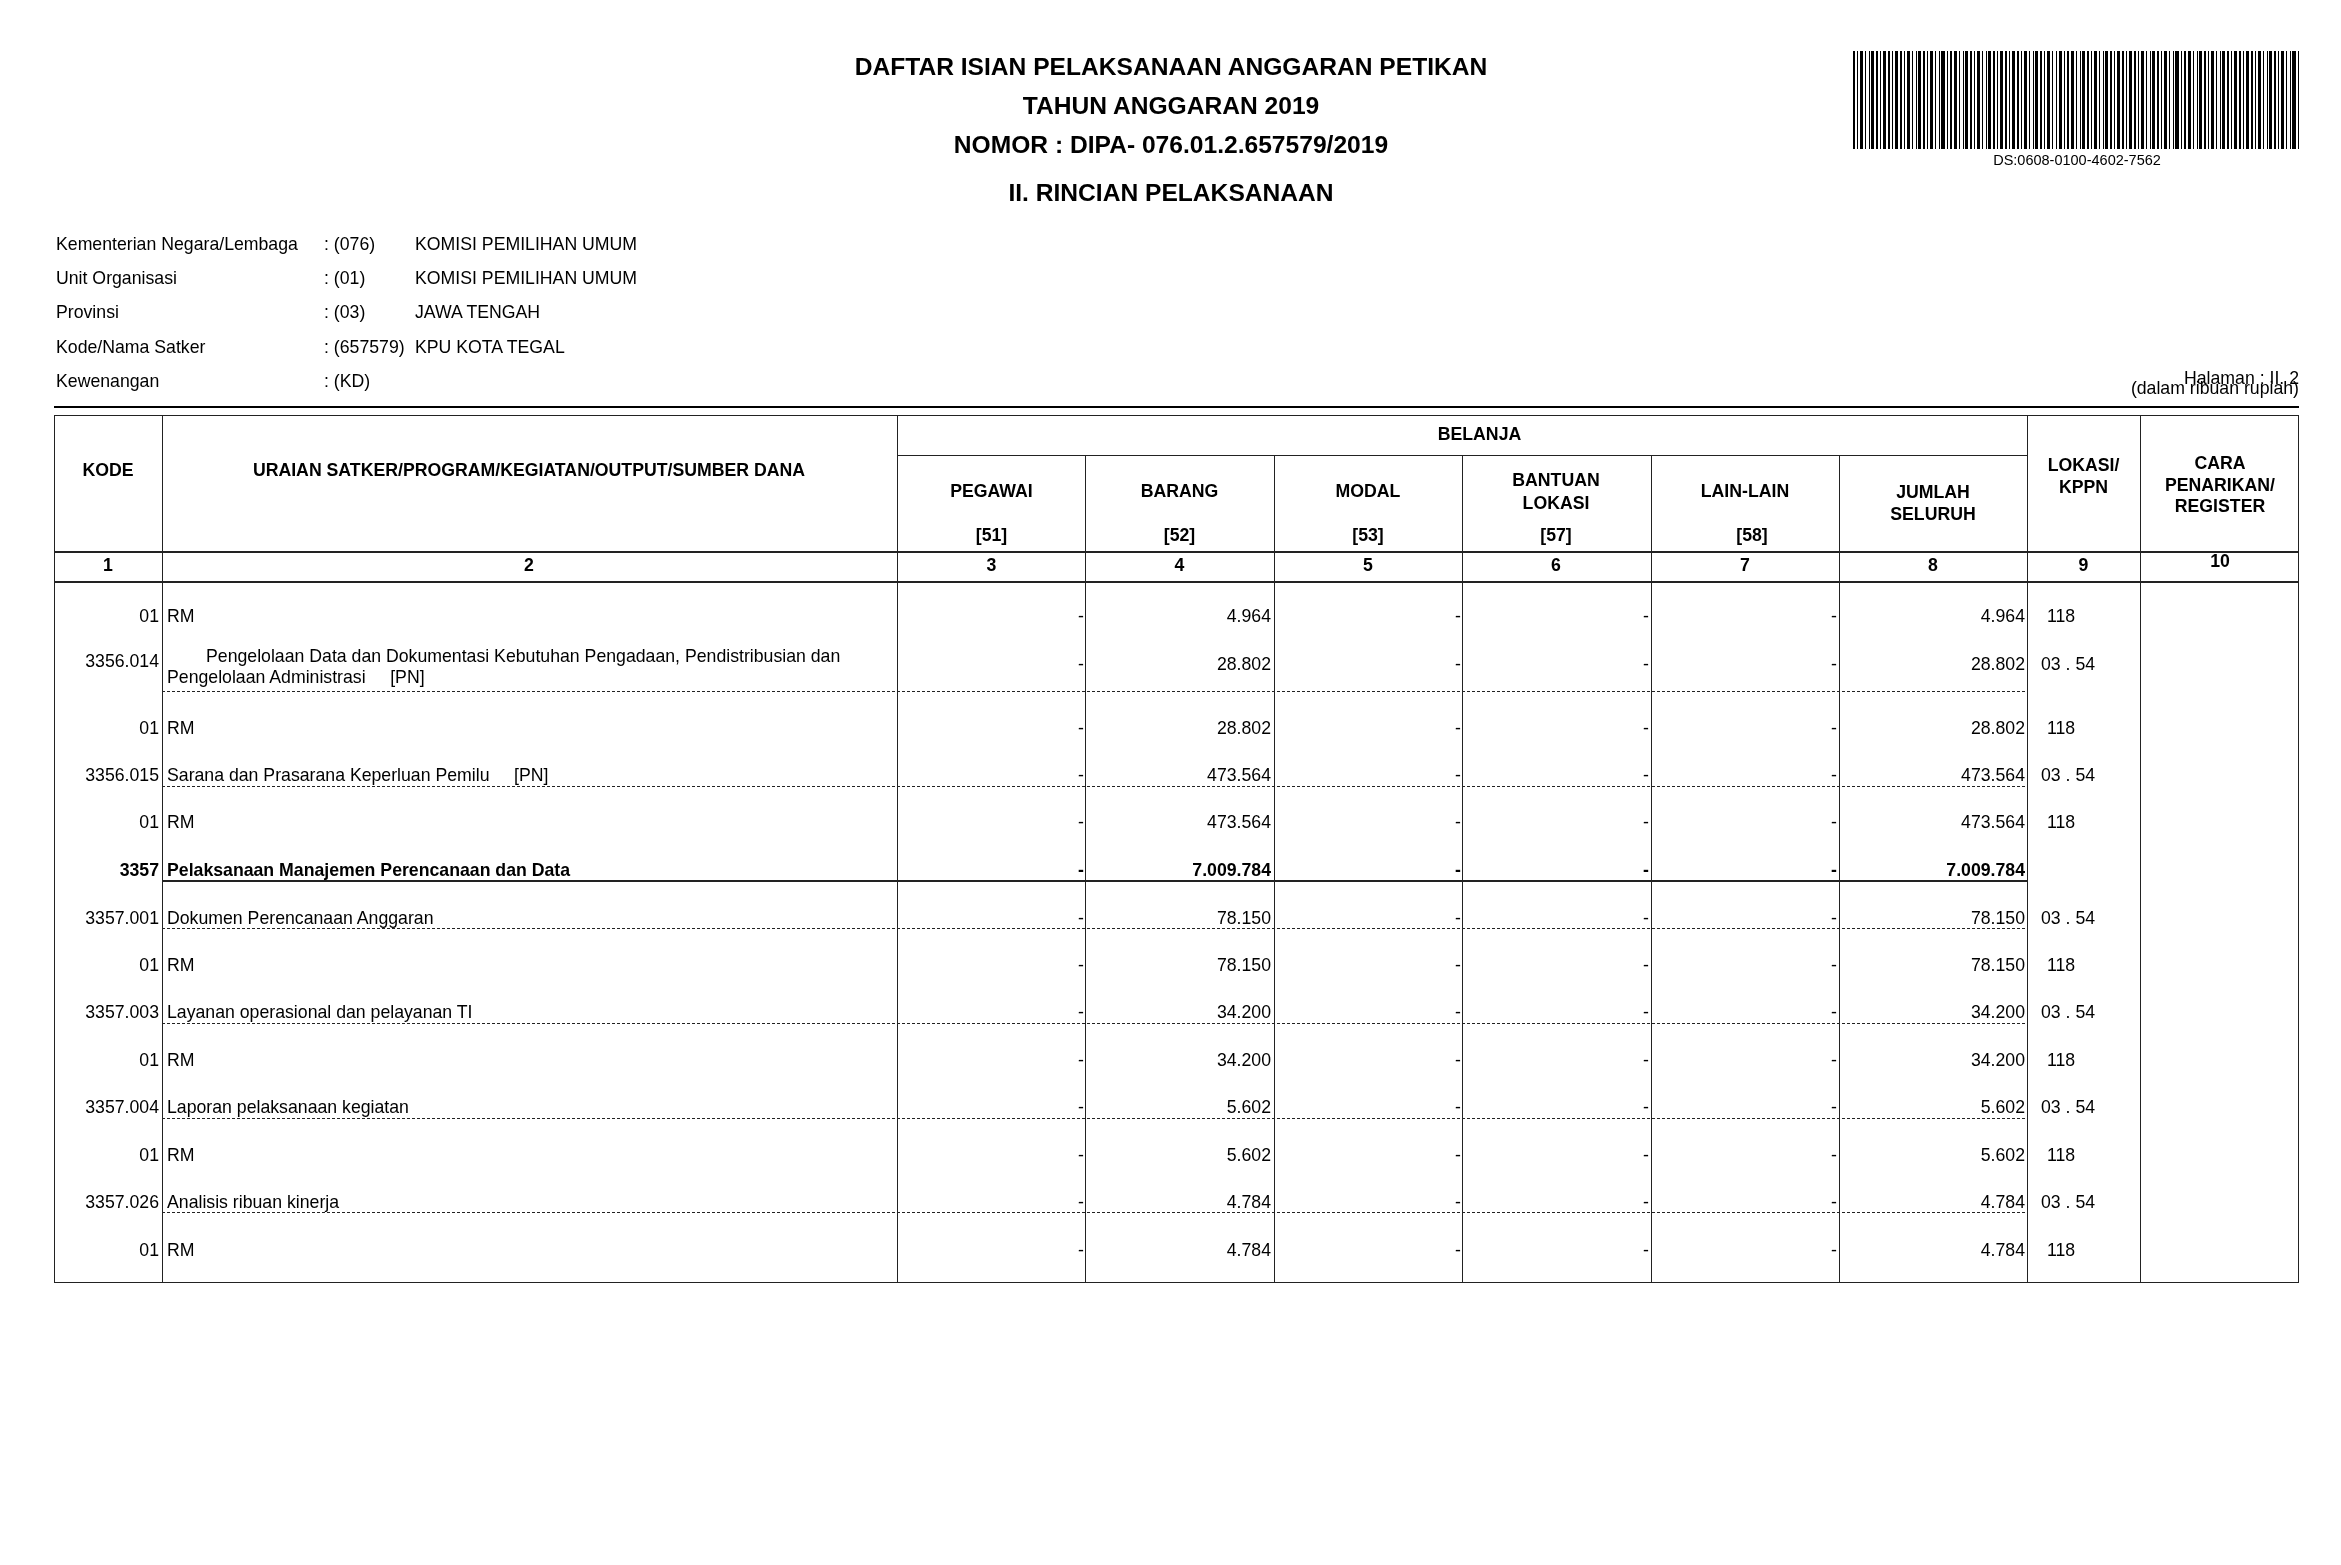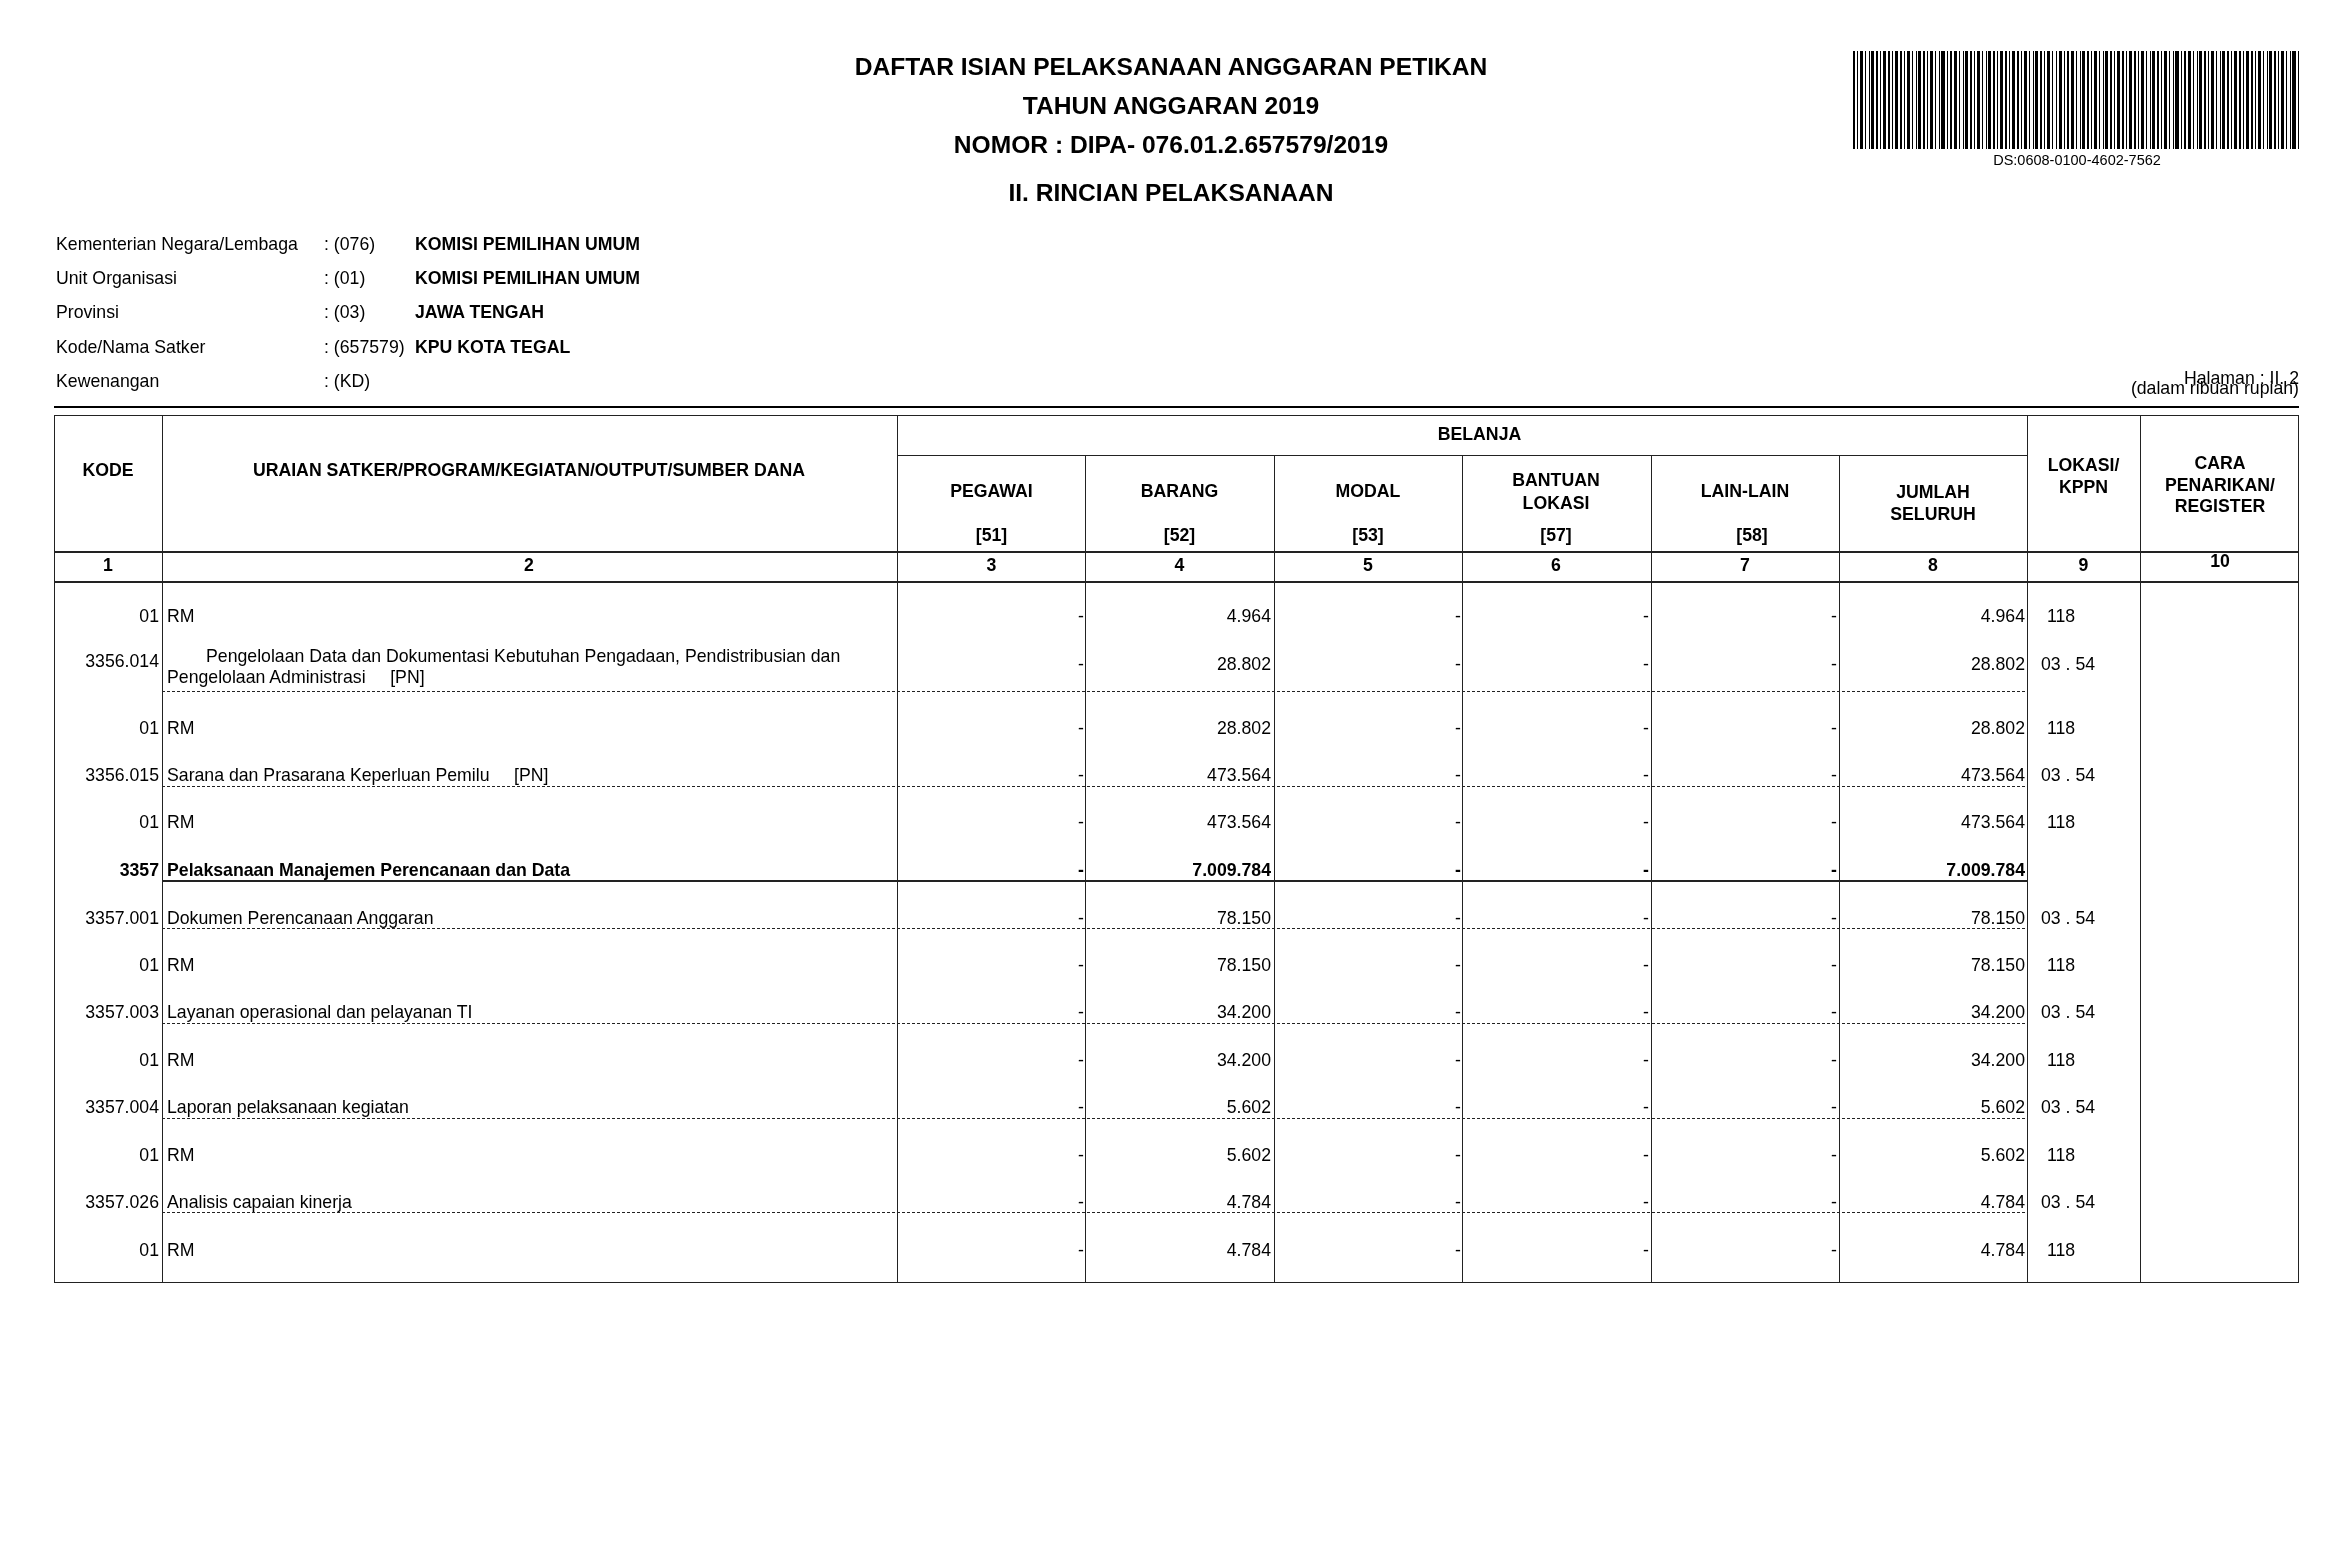--- a/index.html
+++ b/index.html
@@ -18,21 +18,21 @@
       #000 3.8px, #000 5px, #fff 5px, #fff 7px,
       #000 7px, #000 10px, #fff 10px, #fff 12px,
       #000 12px, #000 13.3px, #fff 13.3px, #fff 16px,
       #000 16px, #000 17px, #fff 17px, #fff 18.3px,
       #000 18.3px, #000 21.5px, #fff 21.5px, #fff 23.4px);
   }
   .barcode-text { position: absolute; left: 1853px; top: 152px; width: 448px; text-align: center; font-size: 14.5px; }
   .meta-row { position: absolute; left: 56px; font-size: 17.7px; height: 25px; }
   .meta-label { position: absolute; left: 0; width: 265px; white-space: nowrap; }
   .meta-code { position: absolute; left: 268px; white-space: nowrap; }
-  .meta-value { position: absolute; left: 359px; white-space: nowrap; font-weight: bold; }
+  .meta-value { position: absolute; left: 359px; white-space: nowrap; }
   .right-info { position: absolute; right: 43px; font-size: 17.7px; text-align: right; white-space: nowrap; }
   .rule-top { position: absolute; left: 54px; width: 2245px; top: 406px; border-top: 2.5px solid #000; }
 
   
   .tbl { position: absolute; left: 54px; top: 415px; width: 2245px; height: 868px; border: 1.9px solid #222; box-sizing: border-box; }
   .vline { position: absolute; border-left: 1.3px solid #222; }
   .hline { position: absolute; border-top: 1.9px solid #222; }
   .hdr { position: absolute; font-weight: bold; font-size: 17.7px; text-align: center; line-height: 21.5px; }
   .num { position: absolute; font-weight: bold; font-size: 17.7px; text-align: center; }
   .cell { position: absolute; font-size: 17.7px; white-space: nowrap; line-height: 19px; }
@@ -278,21 +278,21 @@
   <div class="cell r" style="left:1089px; width:182px; top:1146px;">5.602</div>
   <div class="cell r" style="left:1277px; width:184px; top:1146px;">-</div>
   <div class="cell r" style="left:1465px; width:184px; top:1146px;">-</div>
   <div class="cell r" style="left:1653px; width:184px; top:1146px;">-</div>
   <div class="cell r" style="left:1841px; width:184px; top:1146px;">5.602</div>
   <div class="cell" style="left:2047px; top:1146px;">118</div>
 </div>
 
 <div>
   <div class="cell r" style="left:57px; width:102px; top:1193px;">3357.026</div>
-  <div class="cell" style="left:167px; top:1193px;">Analisis capaian kinerja</div>
+  <div class="cell" style="left:167px; top:1193px;">Analisis ribuan kinerja</div>
   <div class="cell r" style="left:900px; width:184px; top:1193px;">-</div>
   <div class="cell r" style="left:1089px; width:182px; top:1193px;">4.784</div>
   <div class="cell r" style="left:1277px; width:184px; top:1193px;">-</div>
   <div class="cell r" style="left:1465px; width:184px; top:1193px;">-</div>
   <div class="cell r" style="left:1653px; width:184px; top:1193px;">-</div>
   <div class="cell r" style="left:1841px; width:184px; top:1193px;">4.784</div>
   <div class="cell" style="left:2041px; top:1193px; white-space:pre;">03 . 54</div>
 </div>
 <div class="dash" style="left:162px; width:1863px; top:1212px;"></div>
 

